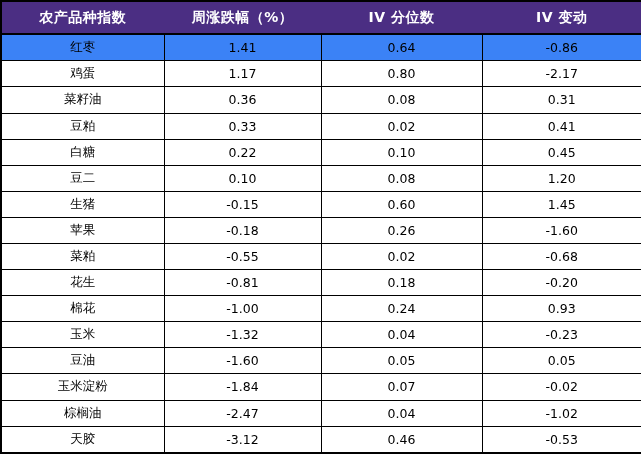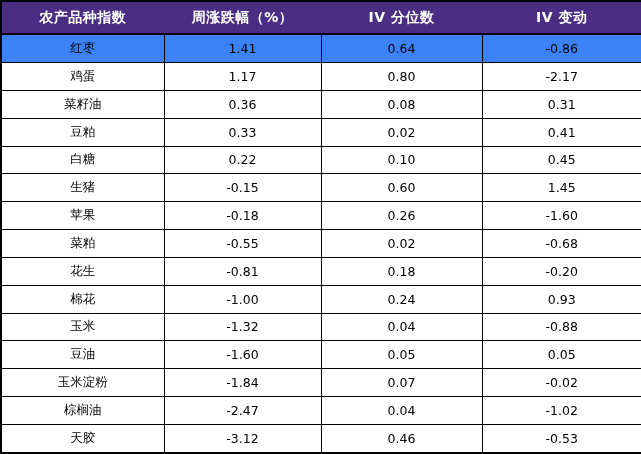--- a/index.html
+++ b/index.html
@@ -96,20 +96,26 @@
           <td>0.02</td>
           <td>0.41</td>
         </tr>
         <tr>
           <td>白糖</td>
           <td>0.22</td>
           <td>0.10</td>
           <td>0.45</td>
         </tr>
         <tr>
+          <td>豆二</td>
+          <td>0.10</td>
+          <td>0.08</td>
+          <td>1.20</td>
+        </tr>
+        <tr>
           <td>生猪</td>
           <td>-0.15</td>
           <td>0.60</td>
           <td>1.45</td>
         </tr>
         <tr>
           <td>苹果</td>
           <td>-0.18</td>
           <td>0.26</td>
           <td>-1.60</td>
@@ -129,21 +135,21 @@
         <tr>
           <td>棉花</td>
           <td>-1.00</td>
           <td>0.24</td>
           <td>0.93</td>
         </tr>
         <tr>
           <td>玉米</td>
           <td>-1.32</td>
           <td>0.04</td>
-          <td>-0.88</td>
+          <td>-0.23</td>
         </tr>
         <tr>
           <td>豆油</td>
           <td>-1.60</td>
           <td>0.05</td>
           <td>0.05</td>
         </tr>
         <tr>
           <td>玉米淀粉</td>
           <td>-1.84</td>

